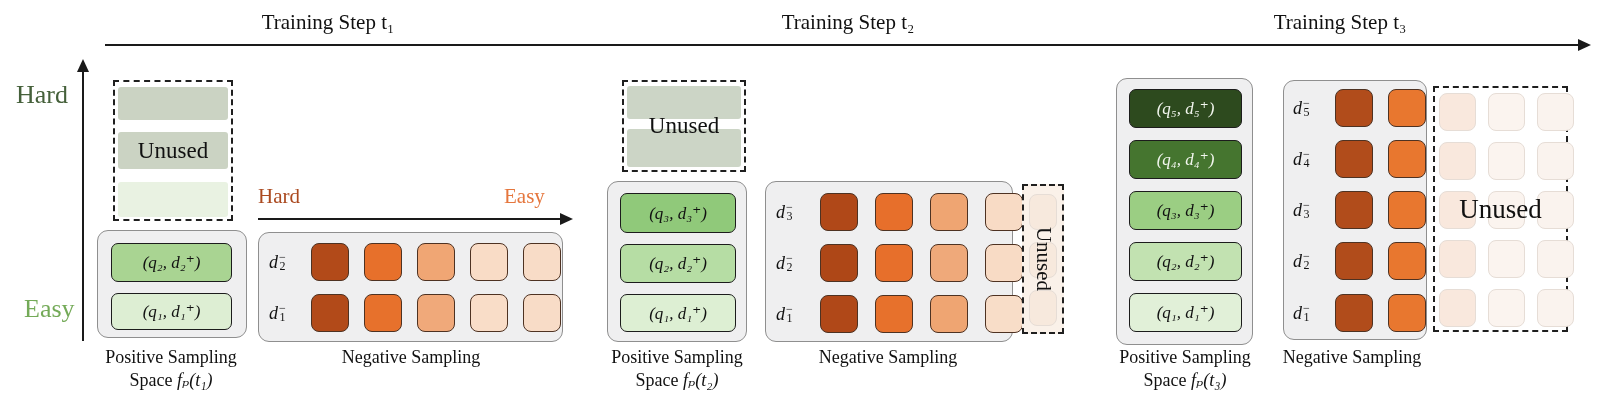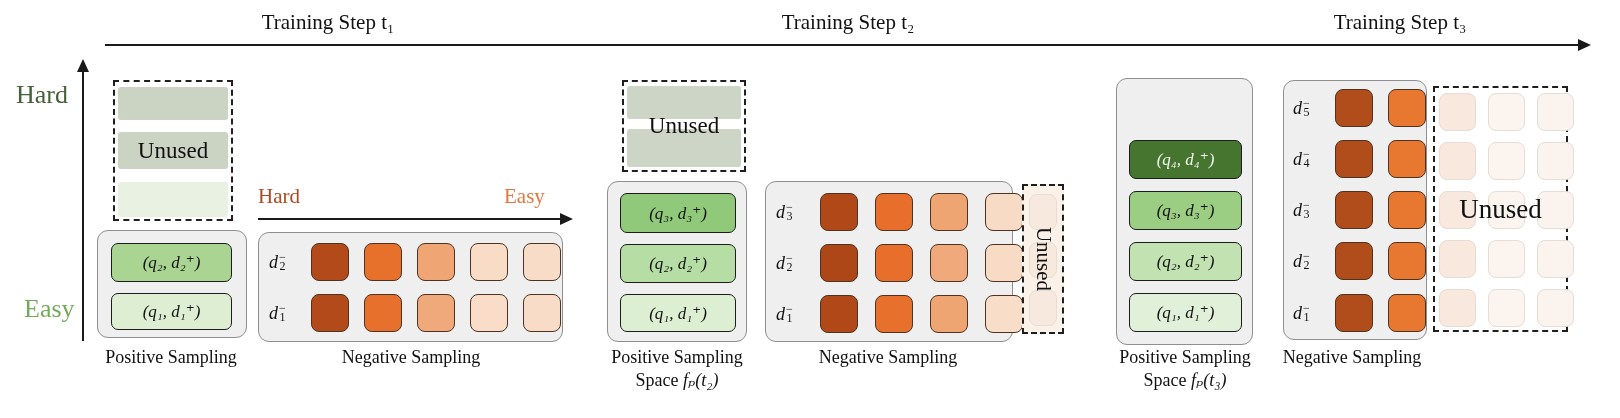--- a/index.html
+++ b/index.html
@@ -29,21 +29,21 @@
   .axis-label{font-size:26px;}
   .neg-axis-label{font-size:21px;}
 </style>
 </head>
 <body>
 
 <div class="canvas">
 
   <div class="abs title" style="left:208px;top:10px;">Training Step t₁</div>
   <div class="abs title" style="left:728px;top:10px;">Training Step t₂</div>
-  <div class="abs title" style="left:1280px;top:10px;">Training Step t₃</div>
+  <div class="abs title" style="left:1220px;top:10px;">Training Step t₃</div>
   <div class="abs hline" style="left:105px;top:44px;width:1474px;"></div>
   <div class="abs arrow-right" style="left:1578px;top:39px;"></div>
 
   <div class="abs vline" style="left:82px;top:70px;height:271px;"></div>
   <div class="abs arrow-up" style="left:77px;top:59px;"></div>
   <div class="abs axis-label" style="left: 16px; top: 80px; color: rgb(69, 96, 58);">Hard</div>
   <div class="abs axis-label" style="left: 24px; top: 294px; color: rgb(116, 170, 88);">Easy</div>
 
   <div class="dashedbox" style="left:113px;top:80px;width:120px;height:141px;">
     <div class="band" style="top: 5px; height: 33px; background: rgb(203, 211, 195);"></div>
@@ -93,20 +93,21 @@
       <span class="sq" style="background: rgb(178, 74, 25);"></span>
       <span class="sq" style="background: rgb(231, 113, 44);"></span>
       <span class="sq" style="background: rgb(240, 169, 122);"></span>
       <span class="sq" style="background: rgb(249, 221, 200);"></span>
       <span class="sq" style="background: rgb(248, 220, 199);"></span>
     </div>
   </div>
 
   <div class="abs caption" style="left:71px;top:346px;">
     <div>Positive Sampling</div>
+    <div><span>Space </span><span class="math">fₚ(t₁)</span></div>
   </div>
   <div class="abs caption" style="left:311px;top:346px;">
     <div>Negative Sampling</div>
   </div>
 
   <div class="dashedbox" style="left:622px;top:80px;width:124px;height:92px;">
     <div class="band" style="top: 4px; height: 33px; background: rgb(204, 213, 198);"></div>
     <div class="band" style="top: 47px; height: 38px; background: rgb(204, 213, 198);"></div>
     <div class="abs" style="left:0;top:0;right:0;bottom:0;display:flex;align-items:center;justify-content:center;">
       <span class="unused-label">Unused</span>
@@ -176,20 +177,23 @@
 
   <div class="abs caption" style="left:577px;top:346px;">
     <div>Positive Sampling</div>
     <div><span>Space </span><span class="math">fₚ(t₂)</span></div>
   </div>
   <div class="abs caption" style="left:788px;top:346px;">
     <div>Negative Sampling</div>
   </div>
 
   <div class="panel" style="left:1116px;top:78px;width:137px;height:267px;">
+    <div class="pill" style="left: 12px; top: 10px; width: 113px; height: 39px; background: rgb(45, 74, 30); color: rgb(242, 246, 238);">
+      <span>(q₅, d₅⁺)</span>
+    </div>
     <div class="pill" style="left: 12px; top: 61px; width: 113px; height: 39px; background: rgb(69, 117, 47); color: rgb(242, 246, 238); align-items: center;">
       <span>(q₄, d₄⁺)</span>
     </div>
     <div class="pill" style="left: 12px; top: 112px; width: 113px; height: 39px; background: rgb(155, 206, 131); color: rgb(17, 17, 17);">
       <span>(q₃, d₃⁺)</span>
     </div>
     <div class="pill" style="left: 12px; top: 163px; width: 113px; height: 39px; background: rgb(194, 226, 177); color: rgb(17, 17, 17);">
       <span>(q₂, d₂⁺)</span>
     </div>
     <div class="pill" style="left: 12px; top: 214px; width: 113px; height: 39px; background: rgb(225, 240, 216); color: rgb(17, 17, 17);">

